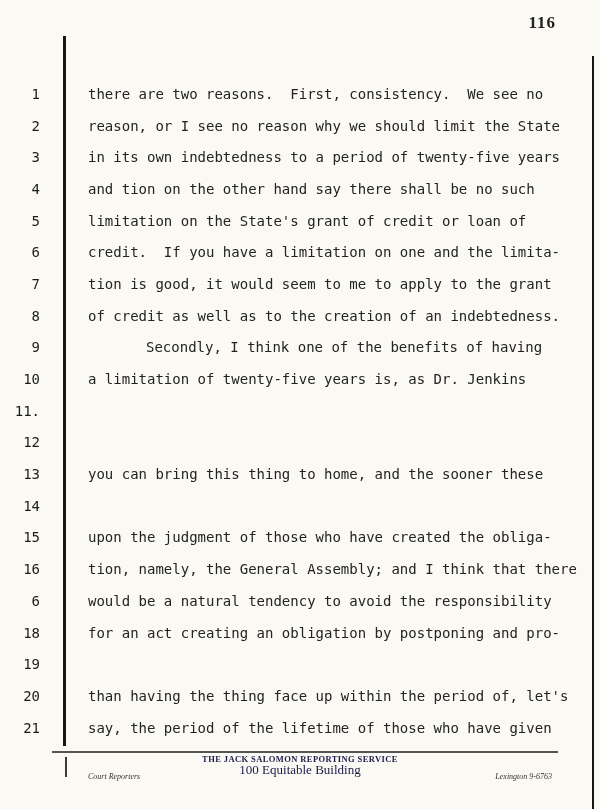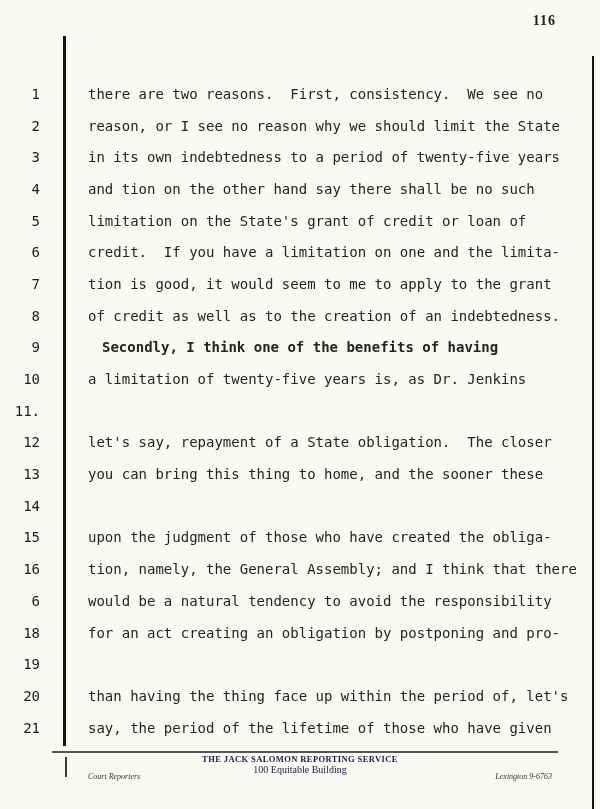--- a/index.html
+++ b/index.html
@@ -13,21 +13,21 @@
     overflow: hidden;
     font-family: "DejaVu Sans Mono", monospace;
     color: #1d1d1d;
   }
 
   .page-number {
     position: absolute;
     top: 13px;
     right: 44px;
     font-family: "Liberation Serif", serif;
-    font-size: 14px;
+    font-size: 17px;
     font-weight: bold;
     letter-spacing: 1px;
     color: #222;
   }
 
   .rule-left {
     position: absolute;
     left: 63px;
     top: 36px;
     width: 2.5px;
@@ -66,22 +66,21 @@
   }
 
   .line-text {
     margin-left: 48px;
     font-size: 14px;
     white-space: pre;
     color: #232323;
   }
 
   .line-text.indent {
-    margin-left: 62px;
-    font-weight: bold;
+    margin-left: 106px;
   }
 
   .footer-rule {
     position: absolute;
     left: 52px;
     right: 42px;
     top: 751px;
     height: 1.5px;
     background: #555;
   }
@@ -117,21 +116,21 @@
   }
 
   .footer-center .l1 {
     font-size: 8.5px;
     font-weight: bold;
     letter-spacing: 0.4px;
   }
 
   .footer-center .l2,
   .footer-center .l3 {
-    font-size: 10px;
+    font-size: 13px;
   }
 
   .footer-right {
     position: absolute;
     right: 48px;
     top: 772px;
     font-family: "Liberation Serif", serif;
     font-style: italic;
     font-size: 8px;
     color: #333;
@@ -197,21 +196,20 @@
     <span class="line-num">10</span>
     <span class="line-text">a limitation of twenty-five years is, as Dr. Jenkins</span>
   </div>
 
   <div class="line-row">
     <span class="line-num">11.</span>
   </div>
 
   <div class="line-row">
     <span class="line-num">12</span>
-    <span class="line-text">let's say, repayment of a State obligation.  The closer</span>
   </div>
 
   <div class="line-row">
     <span class="line-num">13</span>
     <span class="line-text">you can bring this thing to home, and the sooner these</span>
   </div>
 
   <div class="line-row">
     <span class="line-num">14</span>
   </div>

